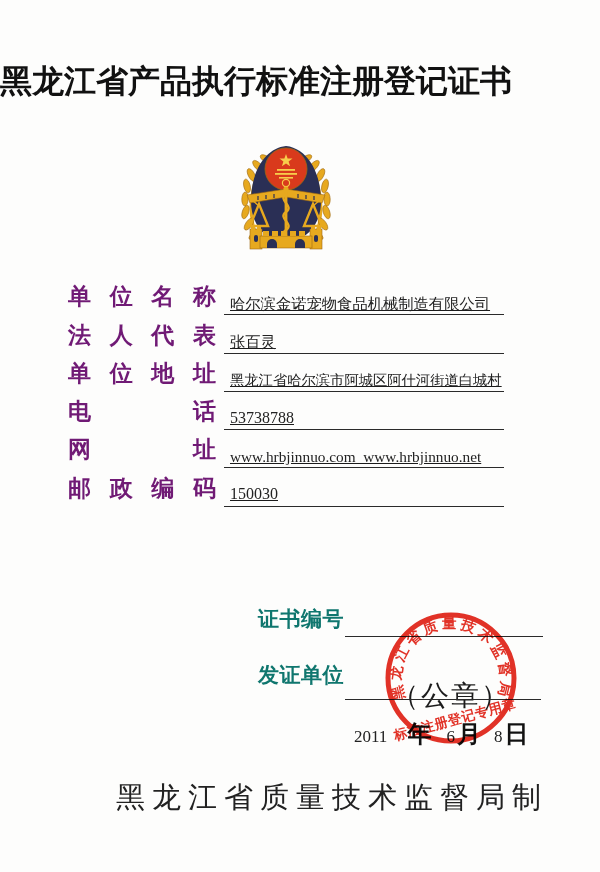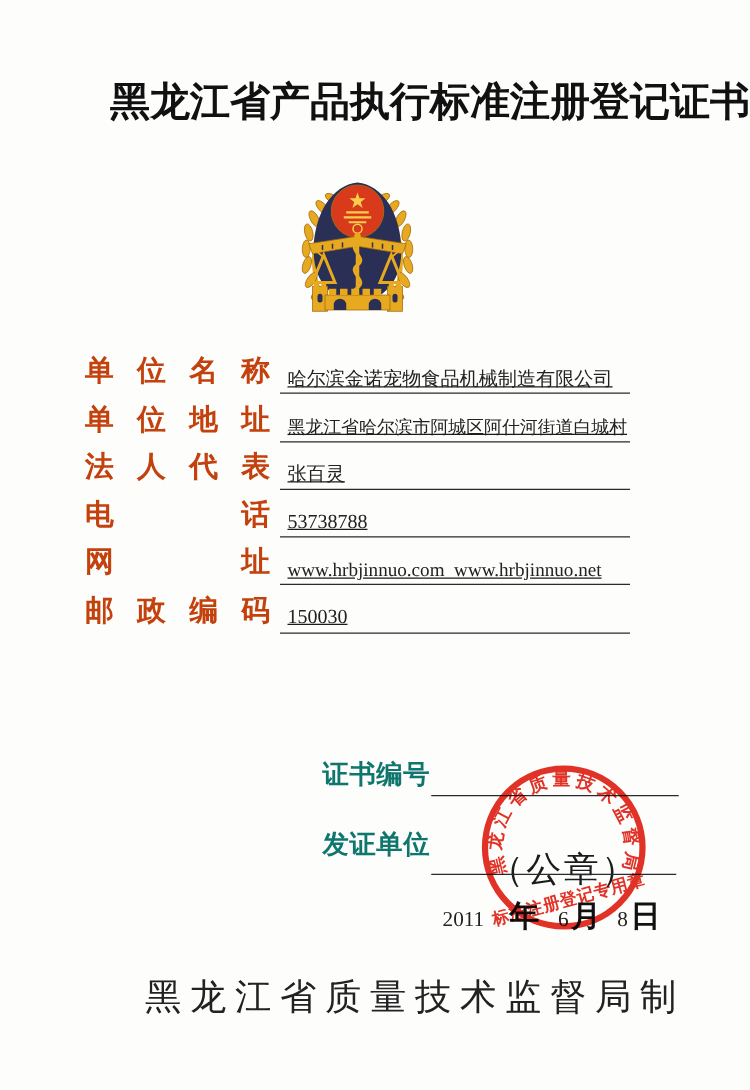--- a/index.html
+++ b/index.html
@@ -1,27 +1,27 @@
 <!DOCTYPE html>
 <html style="--ink: #1b1b1b; --seal-red: #e2271b; --gold: #e7a91f; --gold-light: #f7ce4b; --gold-dark: #a06a12; --navy: #2a2f55; --emblem-red: #d93a1c;"><head>
 <meta charset="utf-8">
 <style>
   html,body{margin:0;padding:0;}
   body{background:#ffffff;font-family:"Liberation Serif","DejaVu Serif",serif;color:var(--ink,#1b1b1b);}
   .page{position:relative;width:600px;height:872px;background:#fdfdfc;overflow:hidden;}
 
-  .title{position:absolute;top:60px;left:0;width:600px;text-align:right;
+  .title{position:absolute;top:60px;left:0;width:600px;text-align:left;
          font-size:32px;font-weight:bold;letter-spacing:0px;color:#111;}
 
   .emblem{position:absolute;left:230px;top:136px;width:112px;height:118px;}
 
   .form{position:absolute;left:68px;top:277px;width:436px;}
   .field-row{display:flex;height:38.3px;align-items:flex-end;}
   .field-label{width:148px;flex:0 0 148px;font-size:23px;font-weight:bold;line-height:1;
-               padding-bottom:7px;text-align:justify;text-align-last:justify;color:#c2410c;}
+               padding-bottom:7px;text-align:justify;text-align-last:justify;color:#701a75;}
   .field-cell{flex:1;margin-left:8px;border-bottom:1.6px solid #2a2a2a;
               display:flex;align-items:flex-end;min-width:0;text-decoration:underline;}
   .field-value{font-size:16px;line-height:1.15;padding:0 0 2px 6px;white-space:pre;color:#222;}
   .field-value.f15{font-size:15.3px;}
   .field-value.f14{font-size:14.3px;}
 
   .cert-label{position:absolute;font-size:21px;font-weight:bold;color:#0f766e;letter-spacing:0.5px;}
   .cert-number-label{left:258px;top:605px;}
   .issuer-label{left:258px;top:661px;}
   .issuer-value{position:absolute;left:391px;top:661px;font-size:28px;font-weight:normal;
@@ -121,29 +121,29 @@
   </svg>
 
   <div class="form">
     <div class="field-row">
       <span class="field-label">单位名称</span>
       <span class="field-cell">
         <span class="field-value f15">哈尔滨金诺宠物食品机械制造有限公司</span>
       </span>
     </div>
     <div class="field-row">
+      <span class="field-label">法人代表</span>
+      <span class="field-cell">
+        <span class="field-value f15">张百灵</span>
+      </span>
+    </div>
+    <div class="field-row">
       <span class="field-label">单位地址</span>
       <span class="field-cell">
         <span class="field-value f14">黑龙江省哈尔滨市阿城区阿什河街道白城村</span>
-      </span>
-    </div>
-    <div class="field-row">
-      <span class="field-label">法人代表</span>
-      <span class="field-cell">
-        <span class="field-value f15">张百灵</span>
       </span>
     </div>
     <div class="field-row">
       <span class="field-label">电话</span>
       <span class="field-cell">
         <span class="field-value">53738788</span>
       </span>
     </div>
     <div class="field-row">
       <span class="field-label">网址</span>

